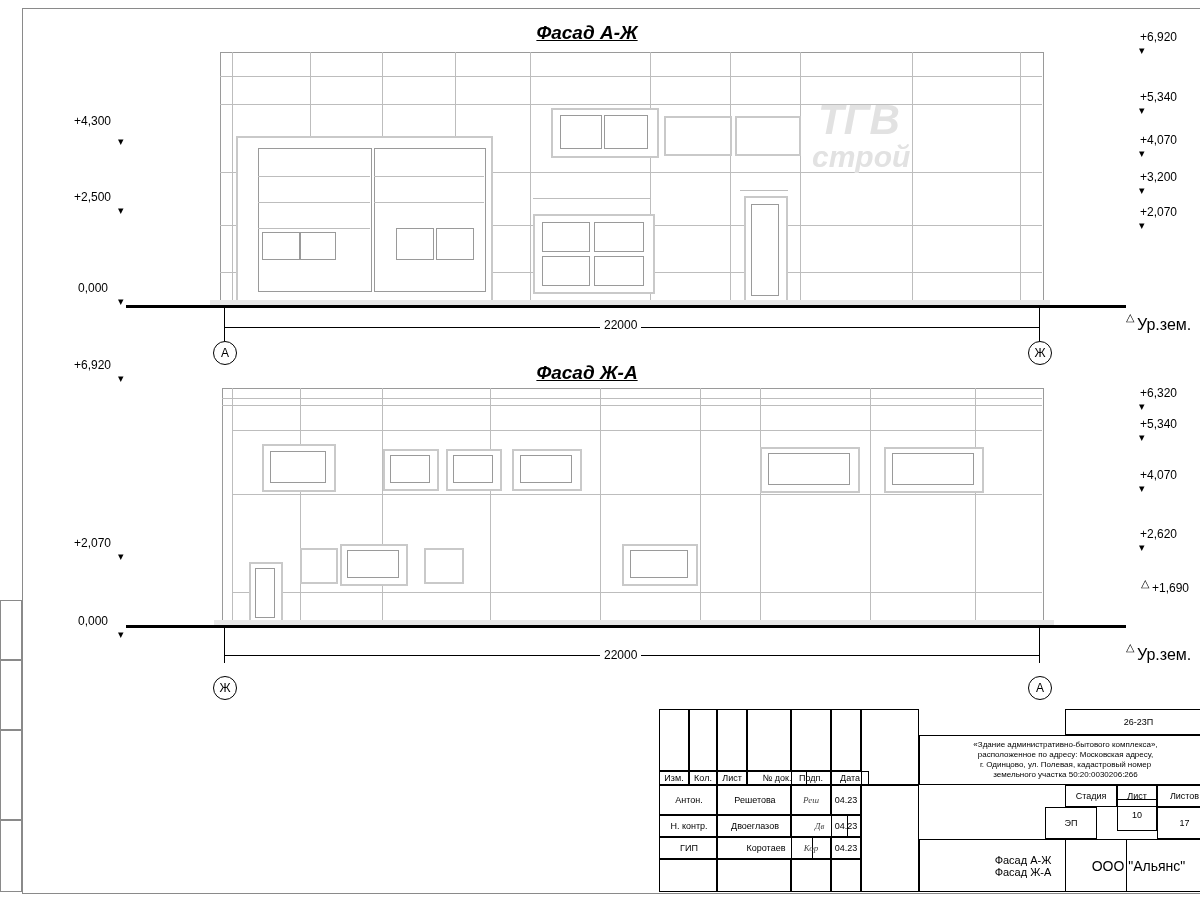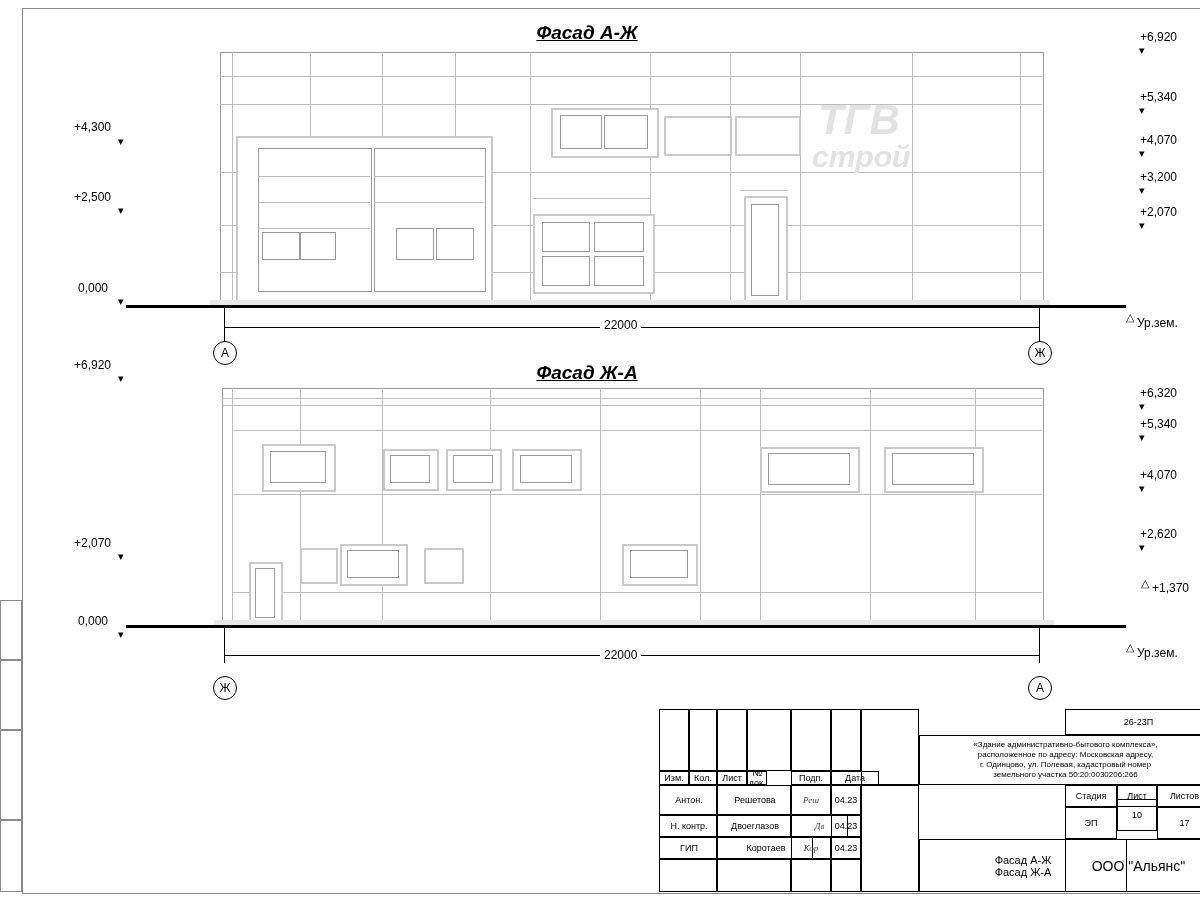--- a/index.html
+++ b/index.html
@@ -3,21 +3,21 @@
 <meta charset="utf-8">
 <style>
   html,body{margin:0;padding:0;}
   body{
     width:1200px;height:900px;background:#fff;
     font-family:"Liberation Sans", sans-serif;
     color:#000;overflow:hidden;position:relative;
   }
   .sheet{position:absolute;left:0;top:0;width:1200px;height:900px;}
   .frame{position:absolute;left:22px;top:8px;width:1190px;height:884px;border:1px solid #8a8a8a;}
-  .label{position:absolute;font-size:12px;white-space:nowrap;}
+  .label{position:absolute;font-size:16px;white-space:nowrap;}
   .title{position:absolute;font-style:italic;font-weight:bold;font-size:19px;text-decoration:underline;white-space:nowrap;}
   .mark{position:absolute;font-size:12px;white-space:nowrap;}
   .arrow-dn{position:absolute;font-size:11px;color:#000;line-height:1;}
   .ground{position:absolute;background:#000;height:3px;}
   .axis-circle{position:absolute;width:22px;height:22px;border:1px solid #000;border-radius:50%;
     display:flex;align-items:center;justify-content:center;font-size:12px;background:#fff;}
   .axis-line{position:absolute;width:1px;background:#000;}
   .dimline{position:absolute;height:1px;background:#000;}
   .dimtext{position:absolute;font-size:12px;background:#fff;padding:0 4px;}
   .bldg{position:absolute;border:1px solid #9a9a9a;background:#fff;}
@@ -45,21 +45,21 @@
 
   <div class="leftstub">
     <div style="top:0;height:60px;"></div>
     <div style="top:60px;height:70px;"></div>
     <div style="top:130px;height:90px;"></div>
     <div style="top:220px;height:72px;"></div>
   </div>
 
   <div class="title" style="left:587px;top:22px;transform:translateX(-50%);">Фасад А-Ж</div>
 
-  <div class="mark" style="left:74px;top:120px;">+4,300</div>
+  <div class="mark" style="left:74px;top:114px;">+4,300</div>
   <div class="arrow-dn" style="left:118px;top:136px;">▾</div>
   <div class="mark" style="left:74px;top:190px;">+2,500</div>
   <div class="arrow-dn" style="left:118px;top:205px;">▾</div>
   <div class="mark" style="left:78px;top:281px;">0,000</div>
   <div class="arrow-dn" style="left:118px;top:296px;">▾</div>
 
   <div class="mark" style="left:1140px;top:30px;">+6,920</div>
   <div class="arrow-dn" style="left:1139px;top:45px;">▾</div>
   <div class="mark" style="left:1140px;top:90px;">+5,340</div>
   <div class="arrow-dn" style="left:1139px;top:105px;">▾</div>
@@ -144,21 +144,21 @@
   <div class="arrow-dn" style="left:118px;top:629px;">▾</div>
 
   <div class="mark" style="left:1140px;top:386px;">+6,320</div>
   <div class="arrow-dn" style="left:1139px;top:401px;">▾</div>
   <div class="mark" style="left:1140px;top:417px;">+5,340</div>
   <div class="arrow-dn" style="left:1139px;top:432px;">▾</div>
   <div class="mark" style="left:1140px;top:468px;">+4,070</div>
   <div class="arrow-dn" style="left:1139px;top:483px;">▾</div>
   <div class="mark" style="left:1140px;top:527px;">+2,620</div>
   <div class="arrow-dn" style="left:1139px;top:542px;">▾</div>
-  <div class="mark" style="left:1152px;top:581px;">+1,370</div>
+  <div class="mark" style="left:1152px;top:581px;">+1,690</div>
   <div class="arrow-dn" style="left:1141px;top:578px;">△</div>
 
   <div class="bldg" style="left:222px;top:388px;width:820px;height:234px;"></div>
   <div class="l" style="left:222px;top:398px;width:820px;height:1px;"></div>
   <div class="l" style="left:222px;top:405px;width:820px;height:1px;"></div>
   <div class="l" style="left:232px;top:430px;width:810px;height:1px;"></div>
   <div class="l" style="left:232px;top:494px;width:810px;height:1px;"></div>
   <div class="l" style="left:232px;top:592px;width:810px;height:1px;"></div>
   <div class="l" style="left:232px;top:388px;width:1px;height:234px;"></div>
   <div class="l" style="left:300px;top:388px;width:1px;height:234px;"></div>
@@ -212,23 +212,23 @@
     <div class="cell" style="left:260px;top:26px;width:293px;height:50px;flex-direction:column;">
       <span class="tiny">«Здание административно-бытового комплекса»,</span>
       <span class="tiny">расположенное по адресу: Московская адресу,</span>
       <span class="tiny">г. Одинцово, ул. Полевая, кадастровый номер</span>
       <span class="tiny">земельного участка 50:20:0030206:266</span>
     </div>
 
     <div class="cell" style="left:0;top:62px;width:30px;height:14px;">Изм.</div>
     <div class="cell" style="left:30px;top:62px;width:28px;height:14px;">Кол.</div>
     <div class="cell" style="left:58px;top:62px;width:30px;height:14px;">Лист</div>
-    <div class="cell" style="left:88px;top:62px;width:20px;height:14px;">№ док.</div>
+    <div class="cell" style="left:88px;top:62px;width:60px;height:14px;">№ док.</div>
     <div class="cell" style="left:132px;top:62px;width:40px;height:14px;">Подп.</div>
-    <div class="cell" style="left:172px;top:62px;width:48px;height:14px;">Дата</div>
+    <div class="cell" style="left:172px;top:62px;width:38px;height:14px;">Дата</div>
 
     <div class="cell" style="left:0;top:0;width:30px;height:62px;"></div>
     <div class="cell" style="left:30px;top:0;width:28px;height:62px;"></div>
     <div class="cell" style="left:58px;top:0;width:30px;height:62px;"></div>
     <div class="cell" style="left:88px;top:0;width:44px;height:62px;"></div>
     <div class="cell" style="left:132px;top:0;width:40px;height:62px;"></div>
     <div class="cell" style="left:172px;top:0;width:30px;height:62px;"></div>
     <div class="cell" style="left:202px;top:0;width:58px;height:76px;"></div>
 
     <div class="cell lft med" style="left:0;top:76px;width:58px;height:30px;padding-left:4px;">Антон.</div>
@@ -254,19 +254,19 @@
 
 
     <div class="cell" style="left:260px;top:130px;width:208px;height:53px;flex-direction:column;">
       <span class="med">Фасад А-Ж</span>
       <span class="med">Фасад Ж-А</span>
     </div>
 
     <div class="cell med" style="left:406px;top:76px;width:52px;height:22px;">Стадия</div>
     <div class="cell med" style="left:458px;top:76px;width:40px;height:22px;">Лист</div>
     <div class="cell med" style="left:498px;top:76px;width:55px;height:22px;">Листов</div>
-    <div class="cell big" style="left:406px;top:98px;width:52px;height:32px;">ЭП</div>
+    <div class="cell big" style="left:386px;top:98px;width:52px;height:32px;">ЭП</div>
     <div class="cell big" style="left:458px;top:90px;width:40px;height:32px;">10</div>
     <div class="cell big" style="left:498px;top:98px;width:55px;height:32px;">17</div>
 
     <div class="cell" style="left:406px;top:130px;width:147px;height:53px;font-size:14px;">ООО "Альянс"</div>
   </div>
 </div>
 
 </body></html>

